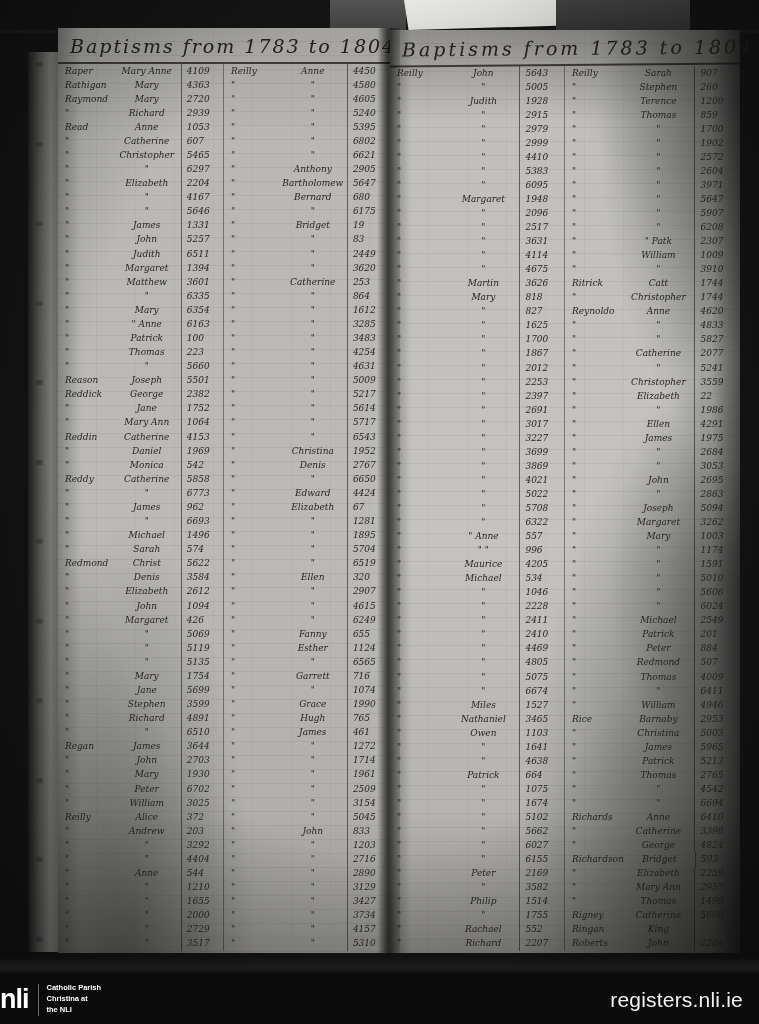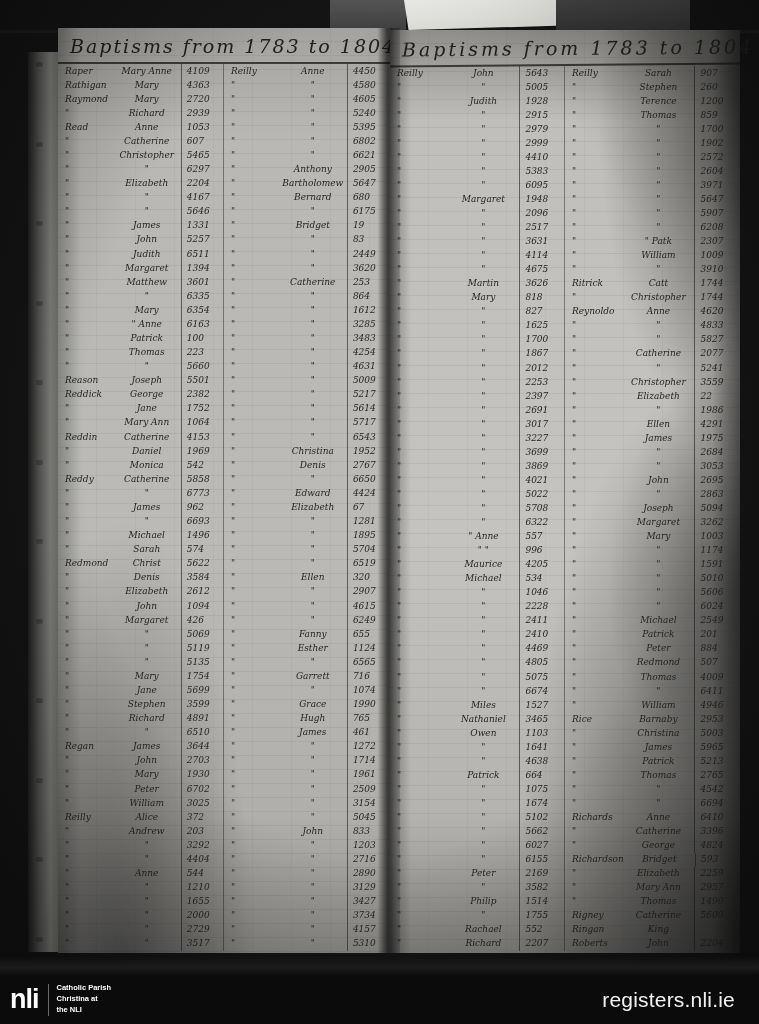--- a/index.html
+++ b/index.html
@@ -66,24 +66,24 @@
   .gn{width:43%;text-align:center;white-space:nowrap;}
   .no{width:27%;box-sizing:border-box;padding-left:5px;align-self:stretch;display:flex;align-items:center;
     border-left:1px solid rgba(30,28,24,.6);border-right:1px solid rgba(30,28,24,.45);white-space:nowrap;}
   .col:last-child .no{border-right:none;}
 
   
   .footer{position:absolute;left:0;bottom:0;width:759px;height:49px;background:#0b0b0b;
     display:flex;align-items:center;font-family:"Liberation Sans",sans-serif;}
   .footer-fade{position:absolute;left:0;bottom:49px;width:759px;height:18px;
     background:linear-gradient(180deg,rgba(10,10,10,0),#1c1c1c 60%,#0b0b0b);}
-  .nli-logo{color:#fff;font:700 27px/1 "Liberation Sans",sans-serif;letter-spacing:-1px;margin-left:10px;text-align:center;}
+  .nli-logo{color:#fff;font:700 27px/1 "Liberation Sans",sans-serif;letter-spacing:-1px;margin-left:0;text-align:center;}
   .footer-divider{width:1px;height:32px;background:#6a6a6a;margin:0 8px 0 9px;}
   .footer-caption{color:#fff;font:700 7.5px/1.45 "Liberation Sans",sans-serif;white-space:pre-line;}
-  .footer-site{margin-left:auto;margin-right:24px;color:#f2f2f2;
+  .footer-site{margin-left:auto;margin-right:16px;color:#f2f2f2;
     font:400 21px/1 "Liberation Sans",sans-serif;letter-spacing:.2px;}
 </style>
 </head>
 <body>
 
 <div class="photo">
   <div class="tab tab-gray-left"></div>
   <div class="tab tab-white"></div>
   <div class="tab tab-gray-right"></div>
   <div class="film-top-line"></div>

